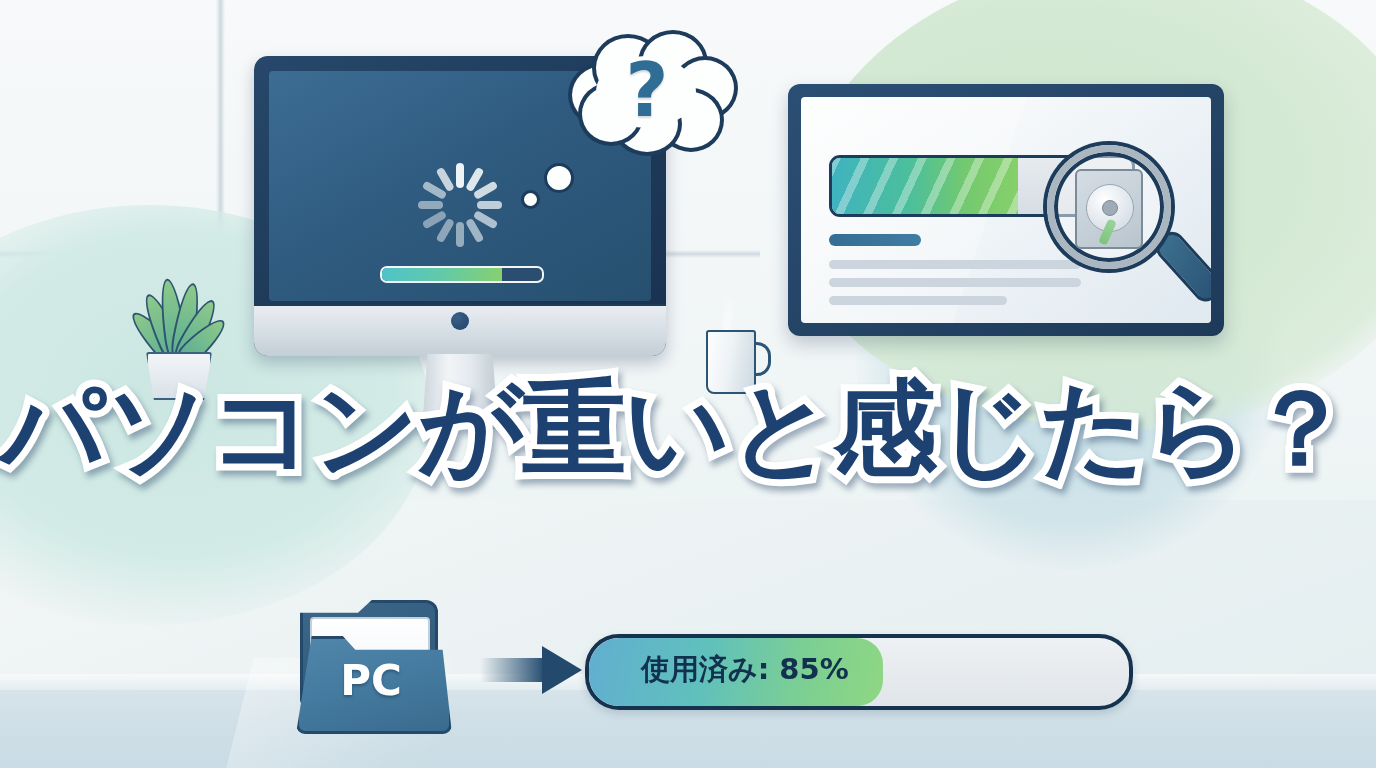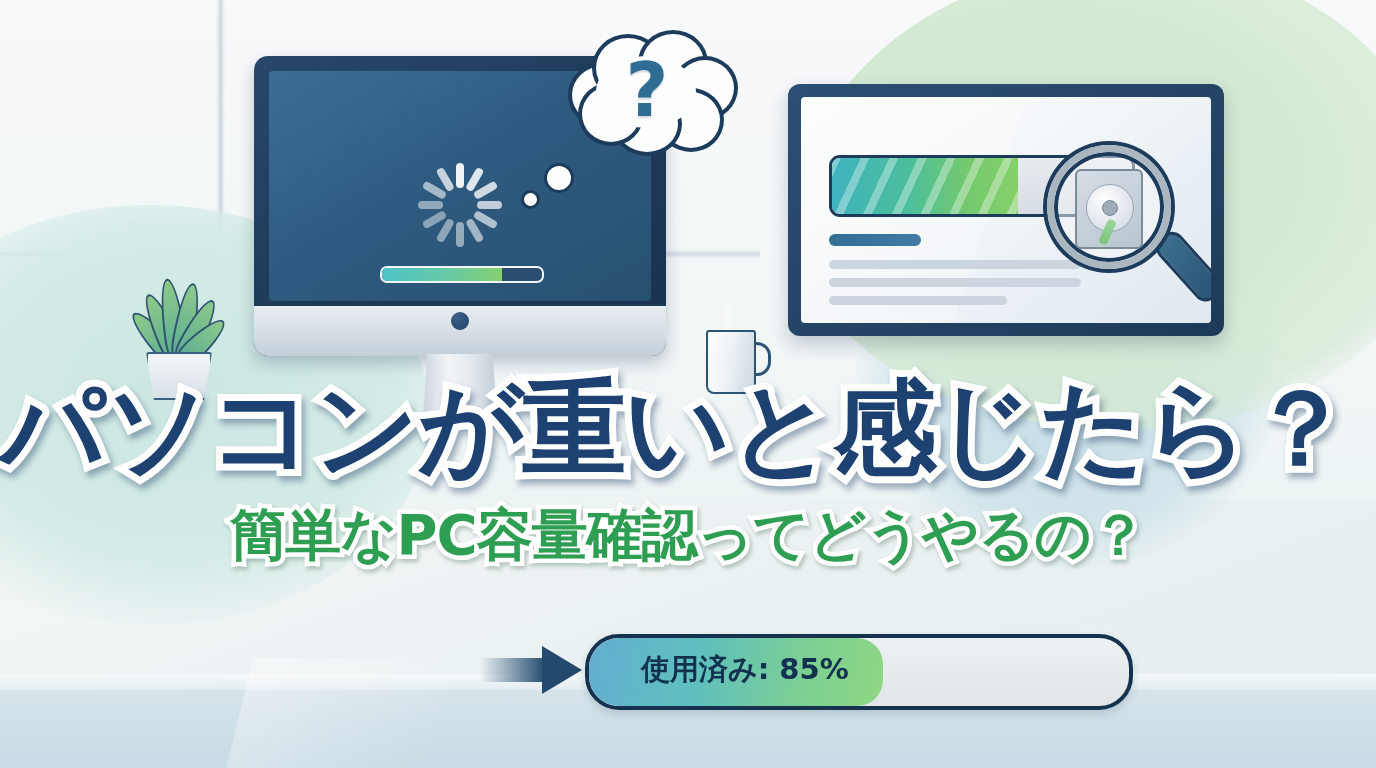--- a/index.html
+++ b/index.html
@@ -388,22 +388,27 @@
         <div class="hdd">
           <div class="hdd-platter"></div>
           <div class="hdd-arm"></div>
           <div class="hdd-hub"></div>
         </div>
       </div>
     </div>
   </div>
 
   <div class="title-main">パソコンが重いと感じたら？</div>
-  <div class="title-sub">簡単なPC容量確認ってどうやるの？</div>
-
+
+  <div class="folder">
+    <div class="fd-back"></div>
+    <div class="fd-paper"></div>
+    <div class="fd-front"></div>
+    <div class="fd-text">PC</div>
+  </div>
 
   <div class="arrow">
     <div class="arrow-shaft"></div>
     <div class="arrow-head"></div>
   </div>
 
   <div class="capbar">
     <div class="capbar-fill" id="capFill" style="width: 54.5%;"></div>
     <div class="cap-lbl cap-used">使用済み: 85%</div>
   </div>

